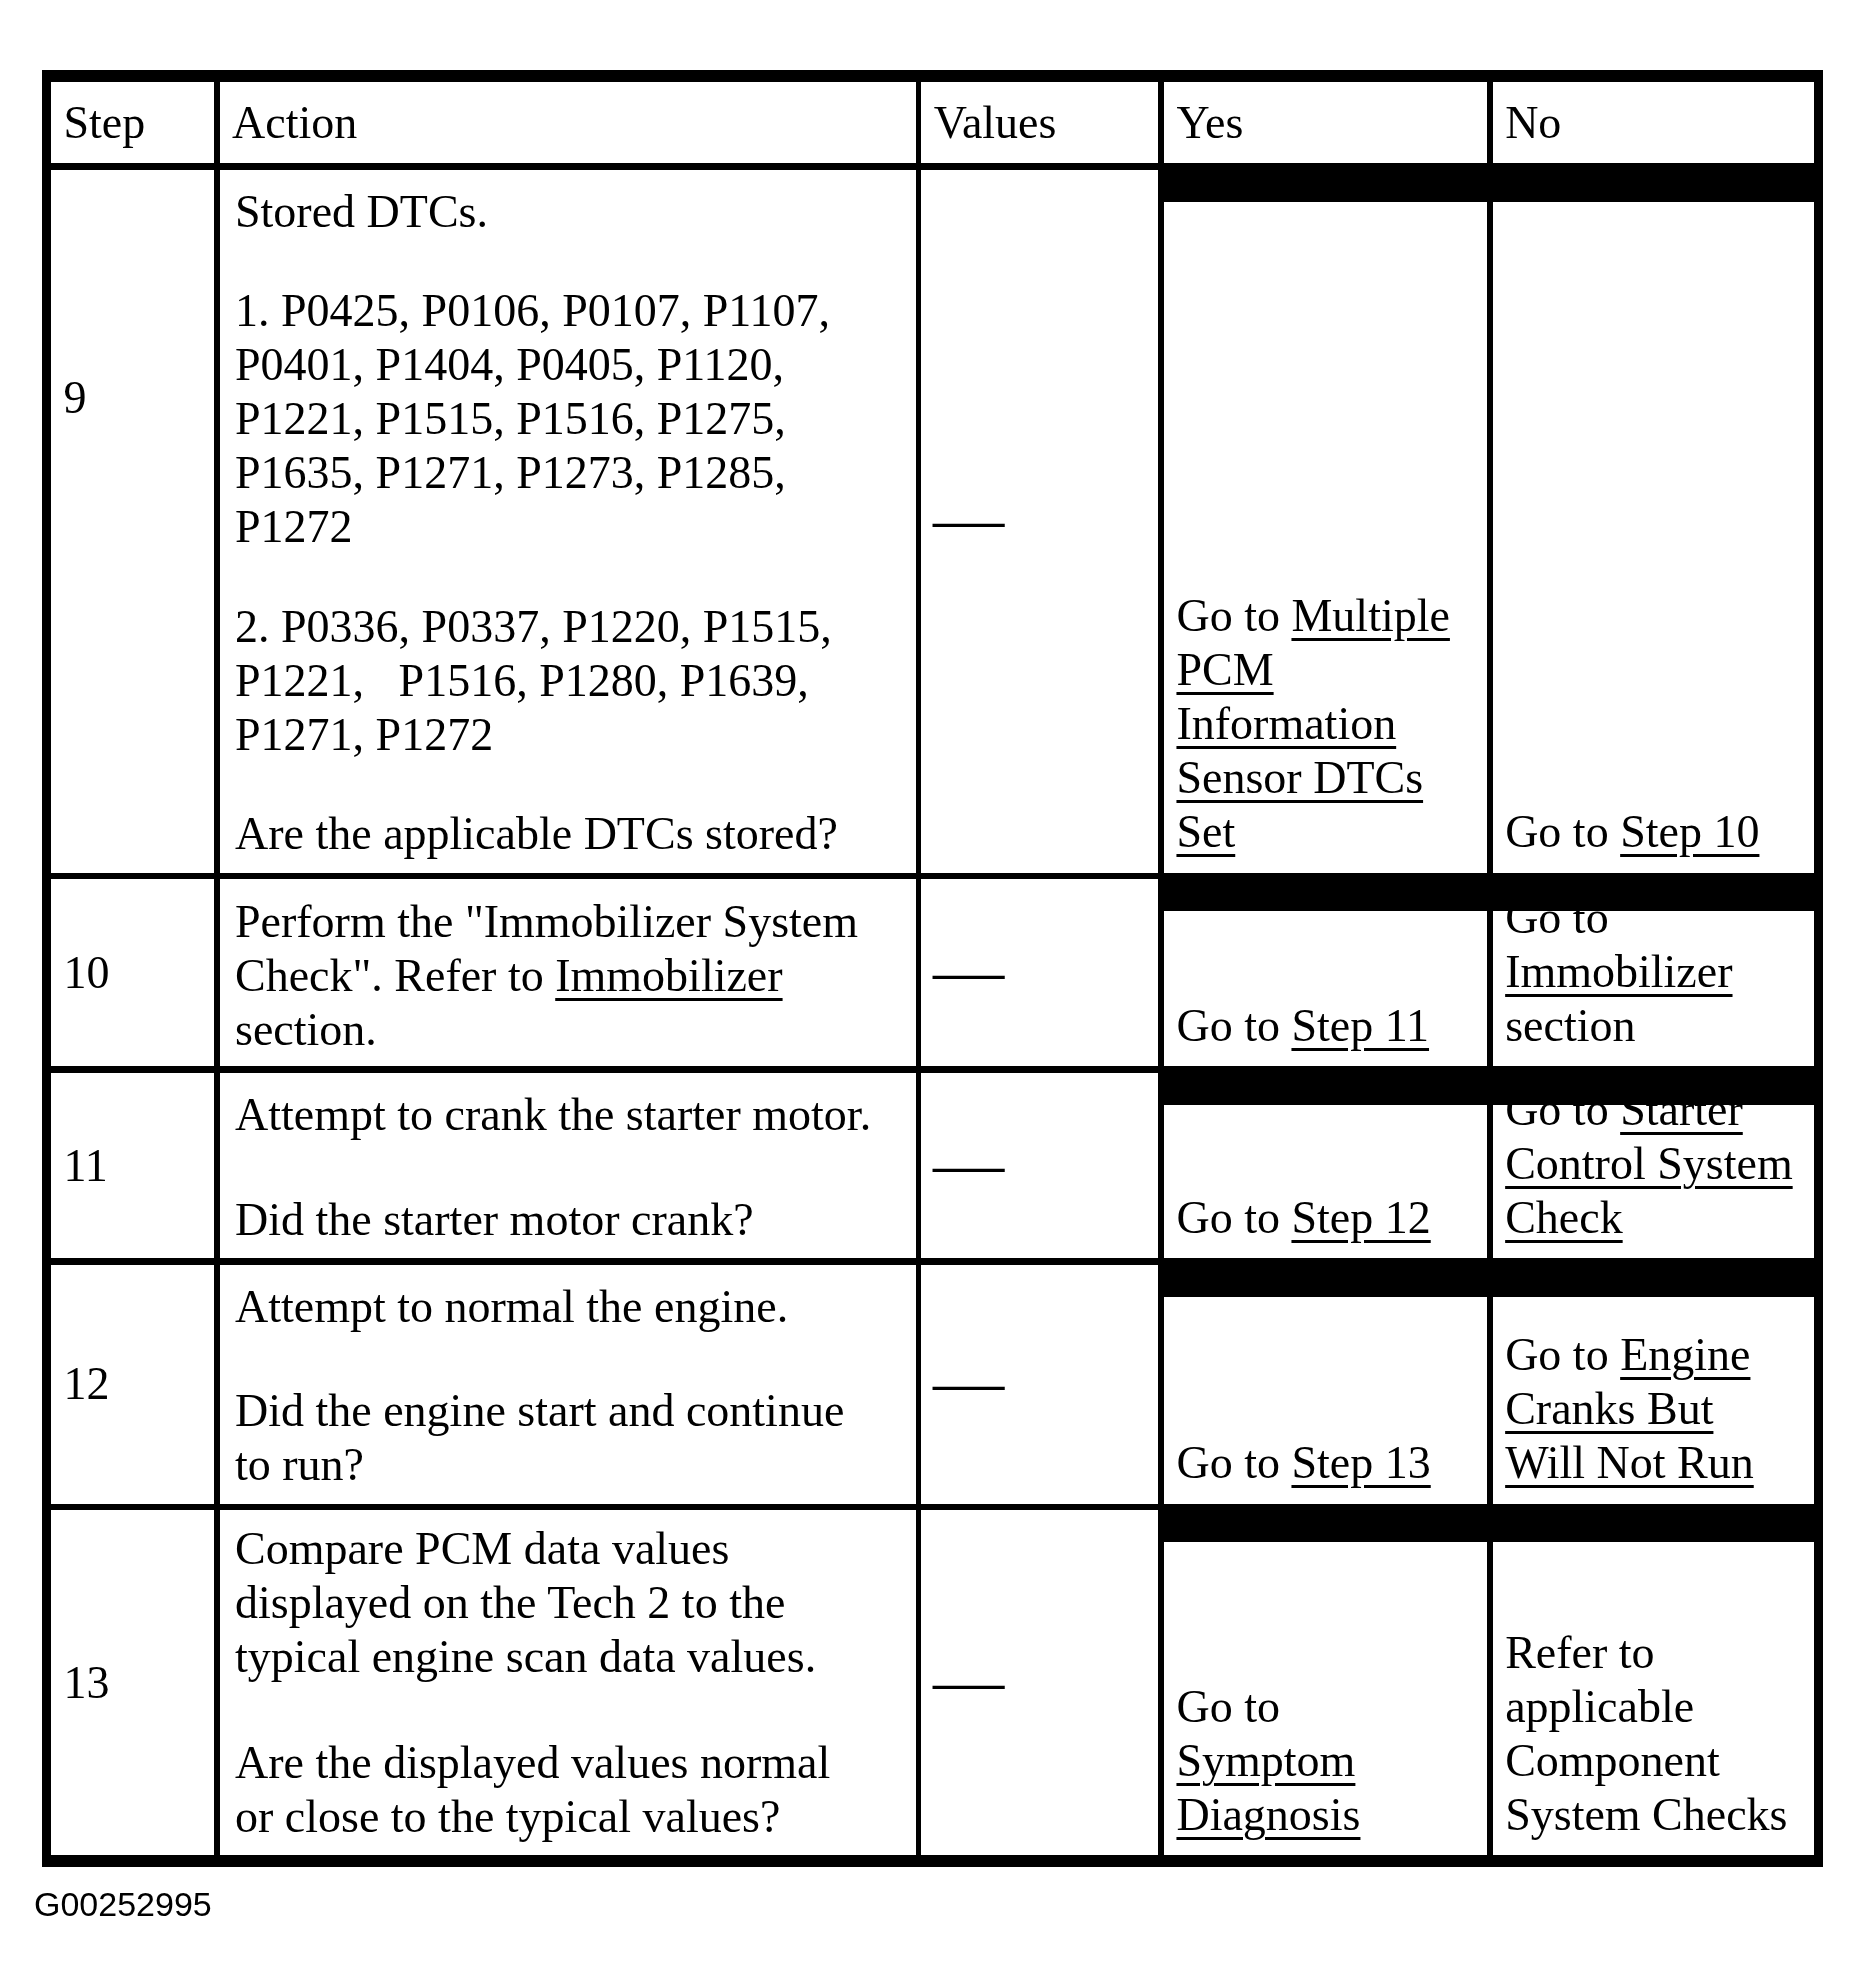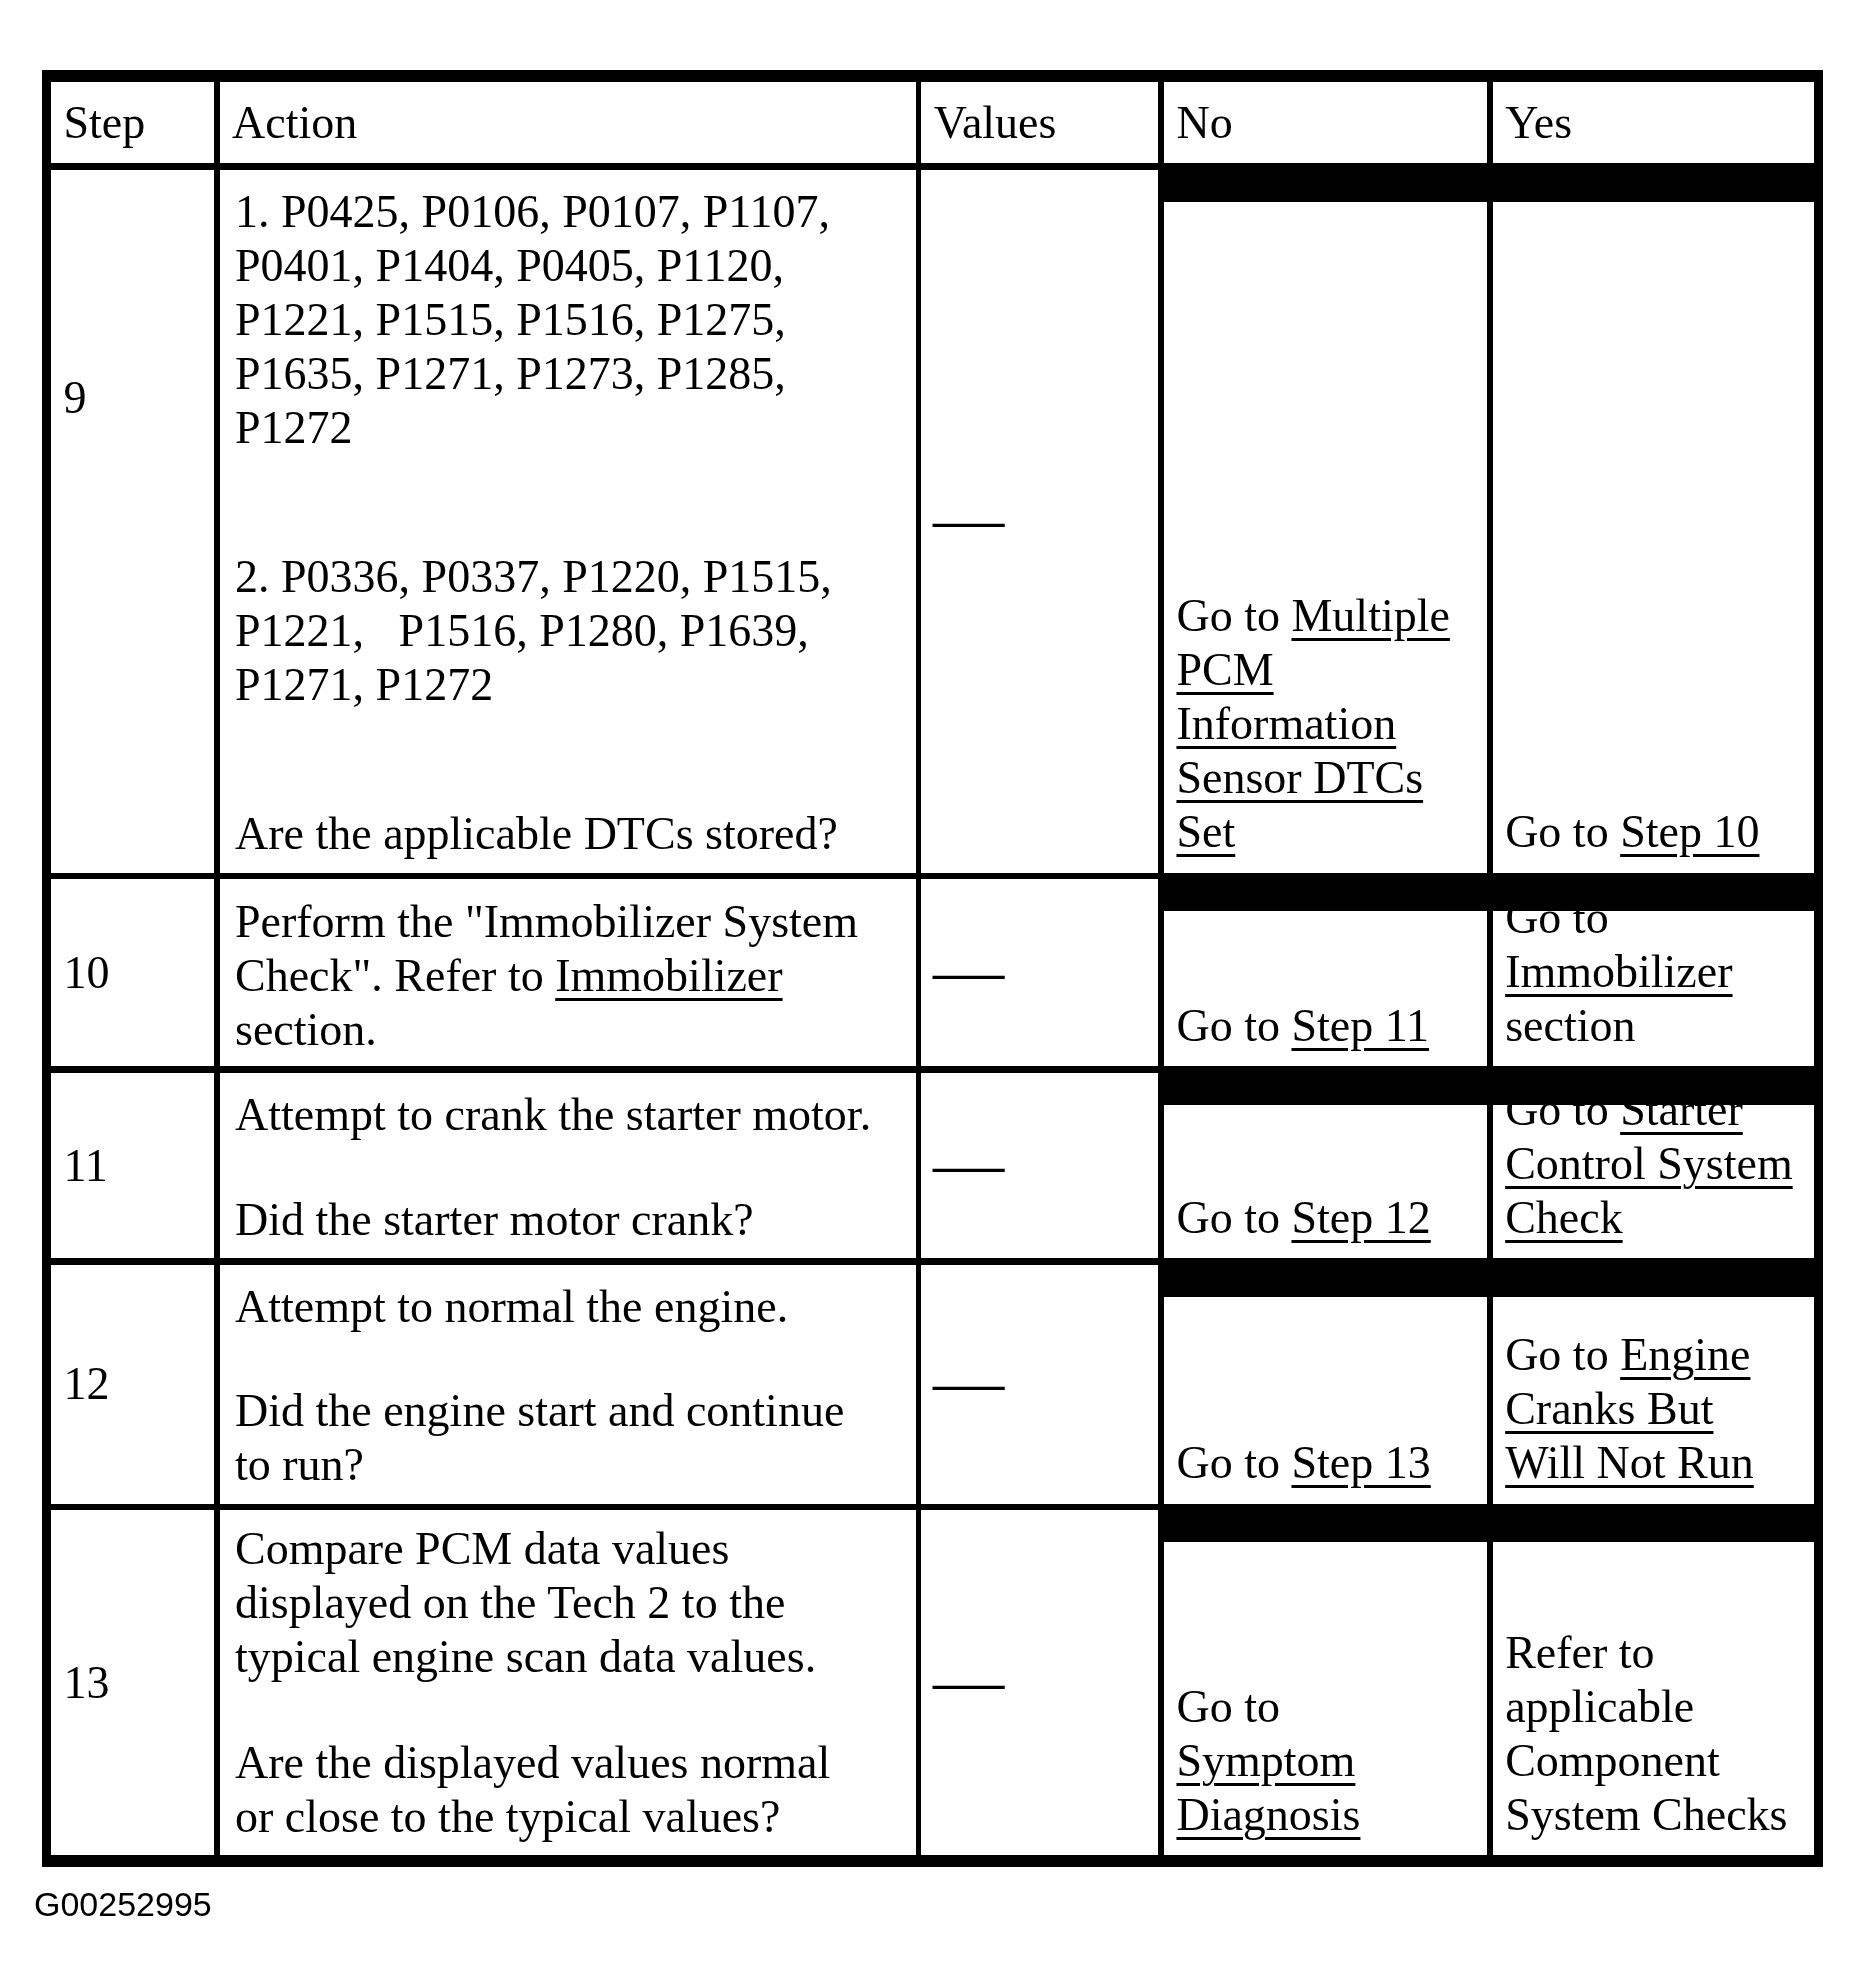--- a/index.html
+++ b/index.html
@@ -45,27 +45,28 @@
 </head>
 <body>
 
 <div class="page">
 
   <div class="diag-table">
 
     <div class="cell th">Step</div>
     <div class="cell th">Action</div>
     <div class="cell th">Values</div>
+    <div class="cell th">Yes</div>
     <div class="cell th">No</div>
-    <div class="cell th">Yes</div>
 
     <div class="cell step r9">
       <span>9</span>
     </div>
     <div class="cell action between">
+      <p class="line">Stored DTCs.</p>
       <div>
         <p class="line">1. P0425, P0106, P0107, P1107,</p>
         <p class="line">P0401, P1404, P0405, P1120,</p>
         <p class="line">P1221, P1515, P1516, P1275,</p>
         <p class="line">P1635, P1271, P1273, P1285,</p>
         <p class="line">P1272</p>
       </div>
       <div>
         <p class="line">2. P0336, P0337, P1220, P1515,</p>
         <p class="line">P1221,   P1516, P1280, P1639,</p>

